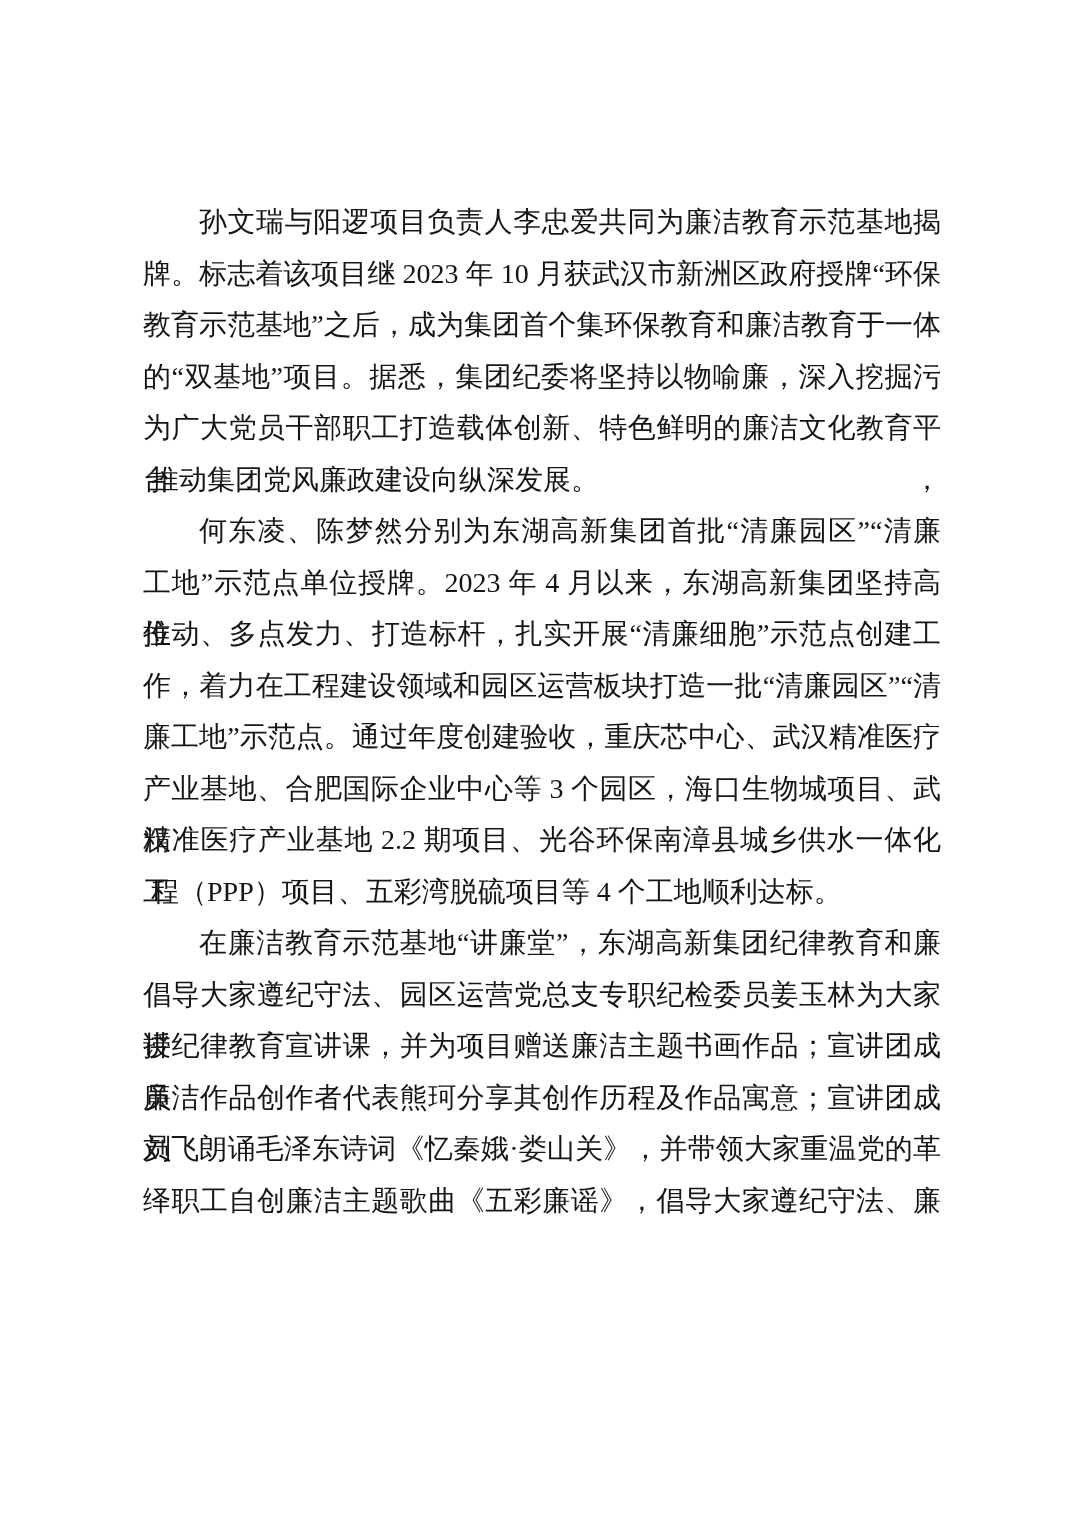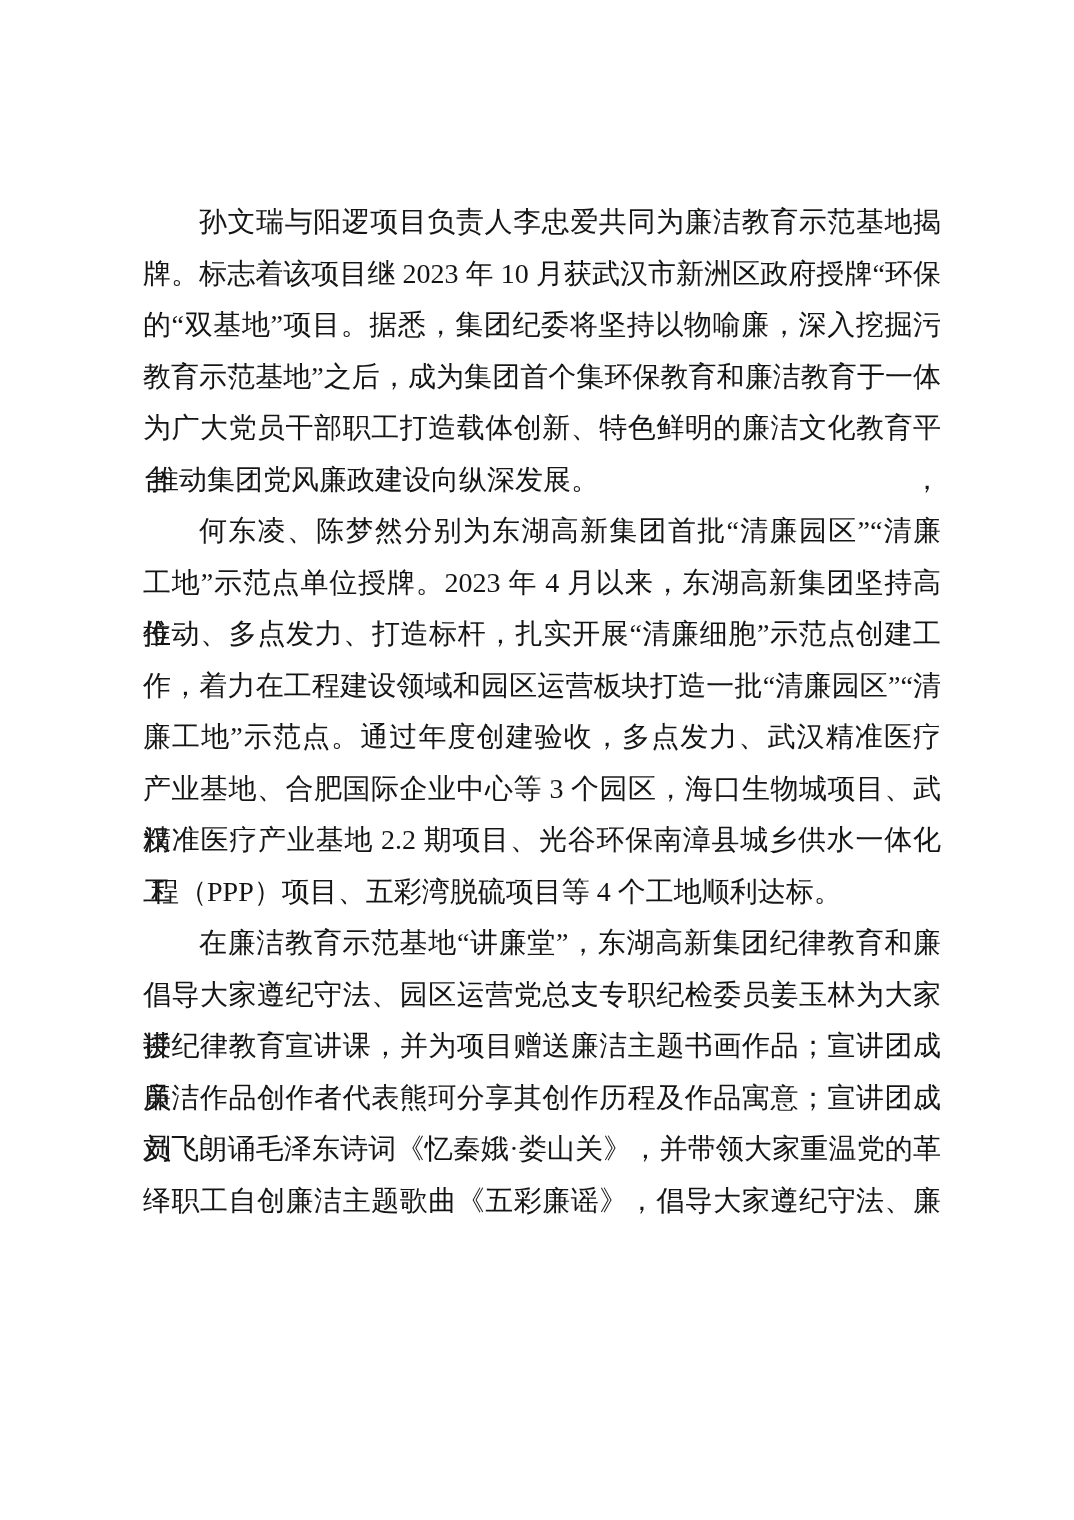--- a/index.html
+++ b/index.html
@@ -37,29 +37,29 @@
     color:#222;
   }
 </style>
 </head>
 <body>
 
 <div class="page">
   <div class="text-block" id="doc-body">
       <div class="line first">孙文瑞与阳逻项目负责人李忠爱共同为廉洁教育示范基地揭</div>
       <div class="line">牌。标志着该项目继 2023 年 10 月获武汉市新洲区政府授牌“环保</div>
+      <div class="line">教育示范基地”之后，成为集团首个集环保教育和廉洁教育于一体</div>
       <div class="line">的“双基地”项目。据悉，集团纪委将坚持以物喻廉，深入挖掘污</div>
-      <div class="line">教育示范基地”之后，成为集团首个集环保教育和廉洁教育于一体</div>
       <div class="line">为广大党员干部职工打造载体创新、特色鲜明的廉洁文化教育平台，</div>
       <div class="line plast">推动集团党风廉政建设向纵深发展。</div>
       <div class="line first">何东凌、陈梦然分别为东湖高新集团首批“清廉园区”“清廉</div>
       <div class="line">工地”示范点单位授牌。2023 年 4 月以来，东湖高新集团坚持高位</div>
       <div class="line">推动、多点发力、打造标杆，扎实开展“清廉细胞”示范点创建工</div>
       <div class="line">作，着力在工程建设领域和园区运营板块打造一批“清廉园区”“清</div>
-      <div class="line">廉工地”示范点。通过年度创建验收，多点发力、武汉精准医疗</div>
+      <div class="line">廉工地”示范点。通过年度创建验收，重庆芯中心、武汉精准医疗</div>
       <div class="line">产业基地、合肥国际企业中心等 3 个园区，海口生物城项目、武汉</div>
       <div class="line">精准医疗产业基地 2.2 期项目、光谷环保南漳县城乡供水一体化工</div>
       <div class="line plast">程（PPP）项目、五彩湾脱硫项目等 4 个工地顺利达标。</div>
       <div class="line first">在廉洁教育示范基地“讲廉堂”，东湖高新集团纪律教育和廉</div>
       <div class="line">倡导大家遵纪守法、园区运营党总支专职纪检委员姜玉林为大家讲</div>
       <div class="line">授纪律教育宣讲课，并为项目赠送廉洁主题书画作品；宣讲团成员、</div>
       <div class="line">廉洁作品创作者代表熊珂分享其创作历程及作品寓意；宣讲团成员</div>
       <div class="line">刘飞朗诵毛泽东诗词《忆秦娥·娄山关》，并带领大家重温党的革</div>
       <div class="line">绎职工自创廉洁主题歌曲《五彩廉谣》，倡导大家遵纪守法、廉洁</div>
     </div>

